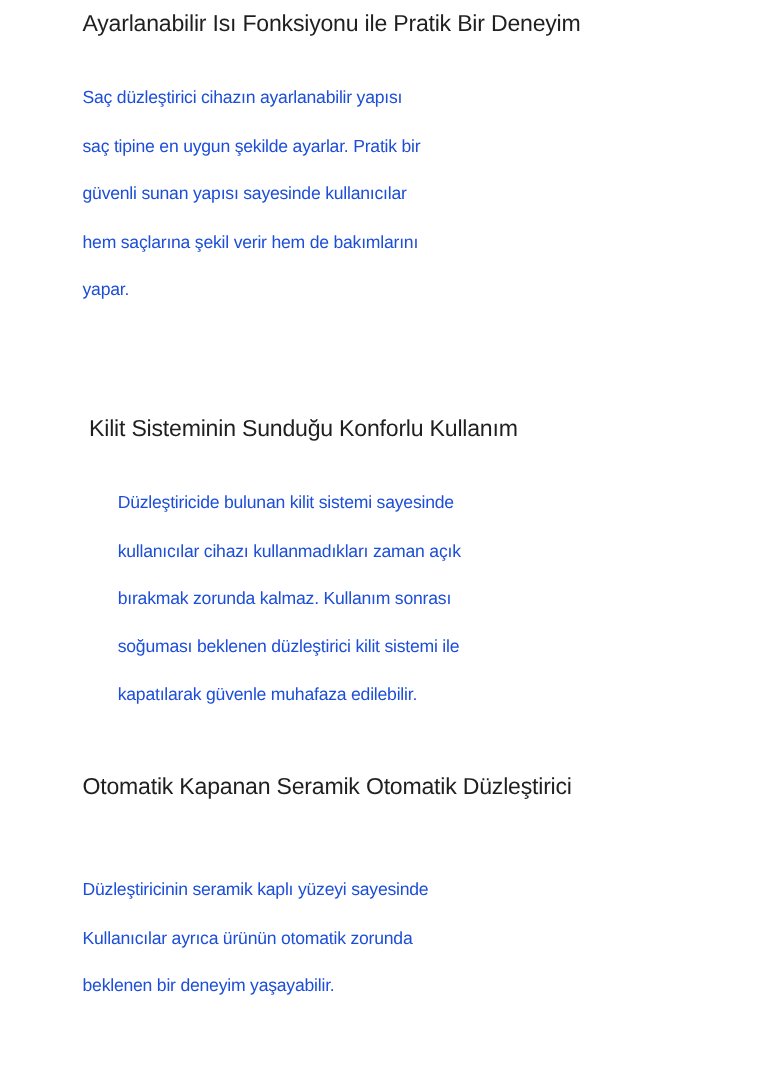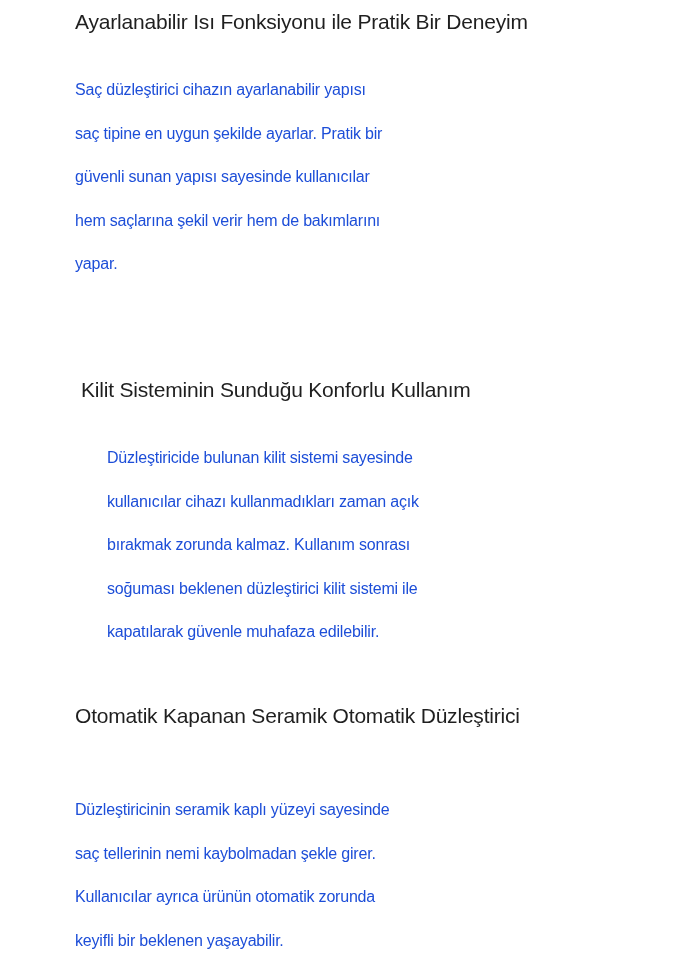--- a/index.html
+++ b/index.html
@@ -66,18 +66,17 @@
     <span class="line">Düzleştiricide bulunan kilit sistemi sayesinde</span>
     <span class="line">kullanıcılar cihazı kullanmadıkları zaman açık</span>
     <span class="line">bırakmak zorunda kalmaz. Kullanım sonrası</span>
     <span class="line">soğuması beklenen düzleştirici kilit sistemi ile</span>
     <span class="line">kapatılarak güvenle muhafaza edilebilir.</span>
   </p>
 
   <h2 id="h3" class="section-heading">Otomatik Kapanan Seramik Otomatik Düzleştirici</h2>
   <p id="b3" class="section-body">
     <span class="line">Düzleştiricinin seramik kaplı yüzeyi sayesinde</span>
-    <span class="line">saç tellerinin nemi kaybolmadan şekle girer.</span>
     <span class="line">Kullanıcılar ayrıca ürünün otomatik zorunda</span>
-    <span class="line">keyifli bir beklenen yaşayabilir.</span>
+    <span class="line">beklenen bir deneyim yaşayabilir.</span>
   </p>
 
 </div>
 
 </body></html>

